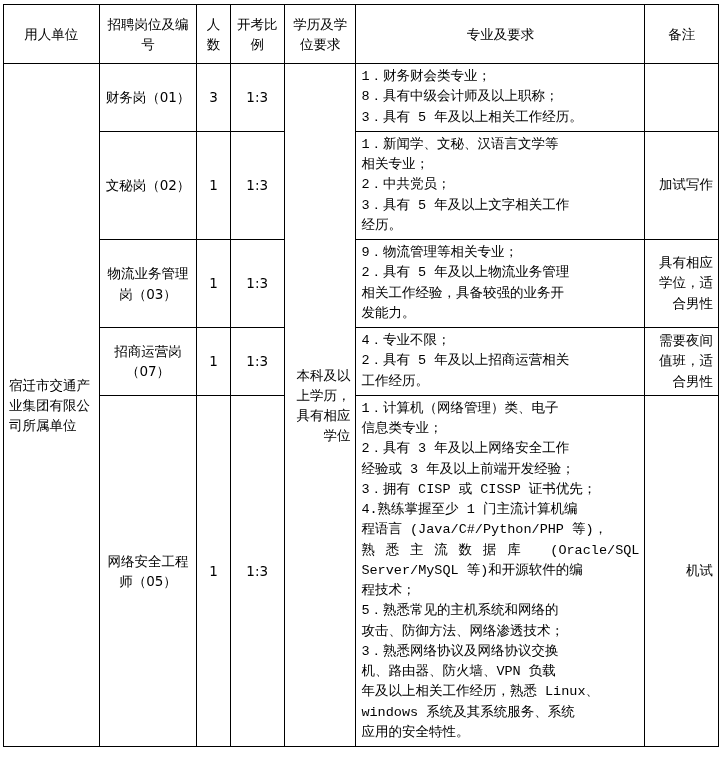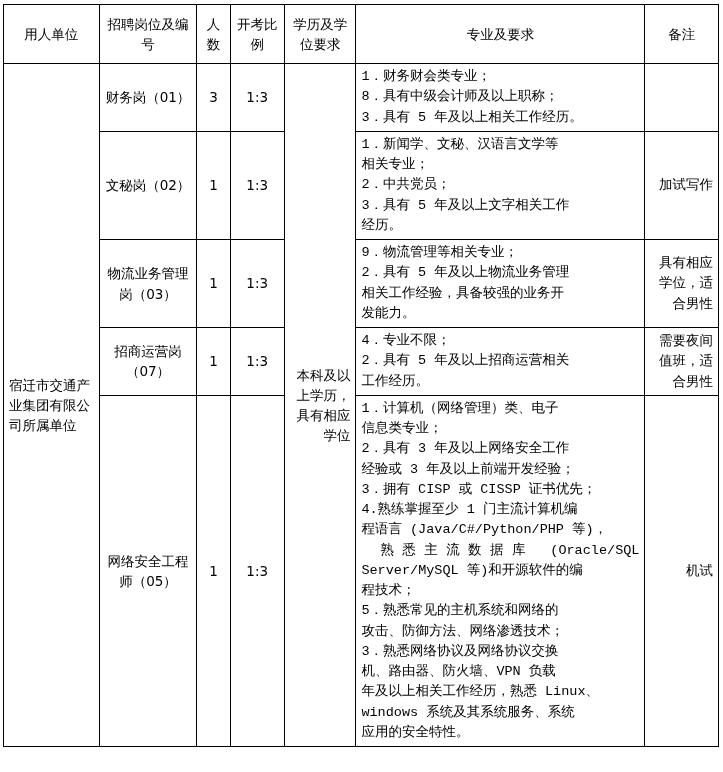--- a/index.html
+++ b/index.html
@@ -70,21 +70,20 @@
     text-align: right;
     font-size: 13.5px;
     line-height: 1.55;
     padding: 3px 2px;
     font-family: Liberation Serif, serif;
   }
   .major-cell .ln { display: block; font-family: Liberation Mono, monospace; }
   .major-cell .ln.just {
     text-align: justify;
     text-align-last: justify;
-    margin-left: 19px;
   }
 </style>
 </head>
 <body>
 
 <div class="sheet">
   <table class="recruit">
     <colgroup>
       <col class="col-unit">
       <col class="col-post">

